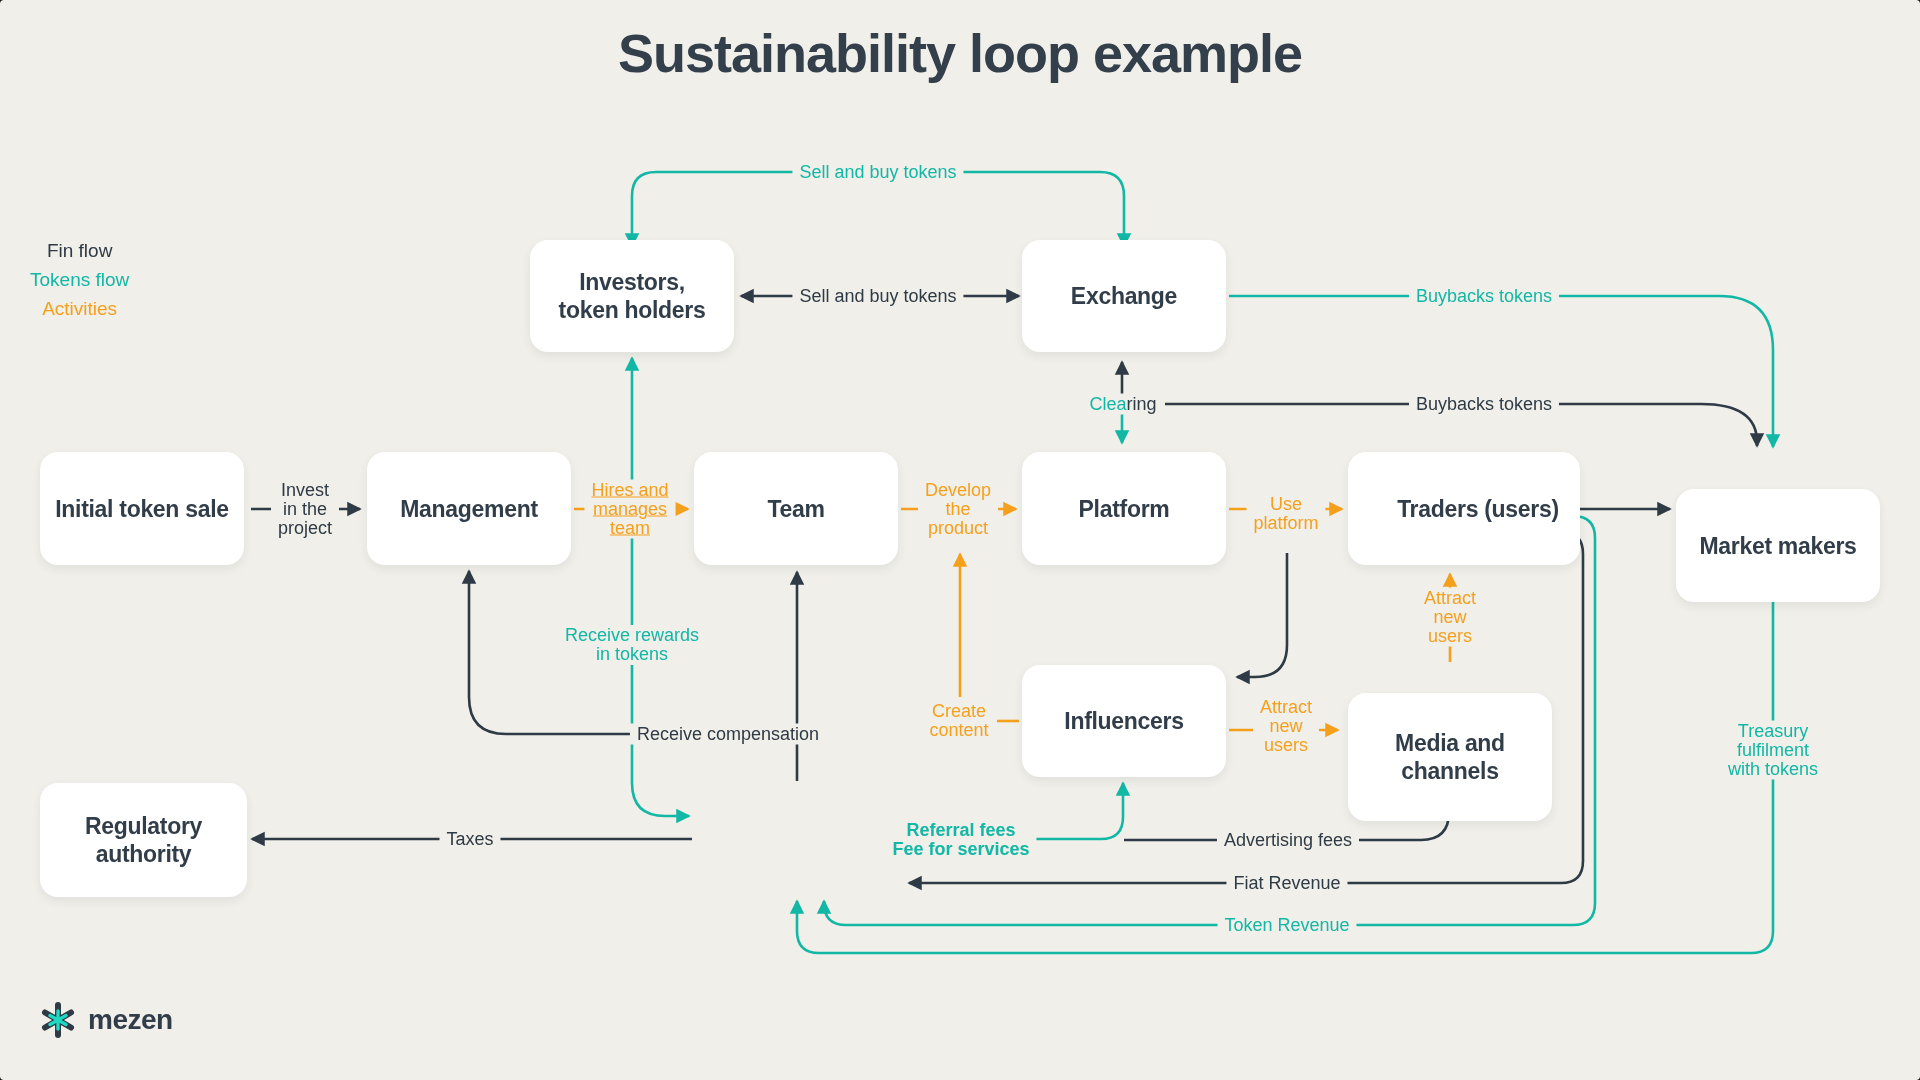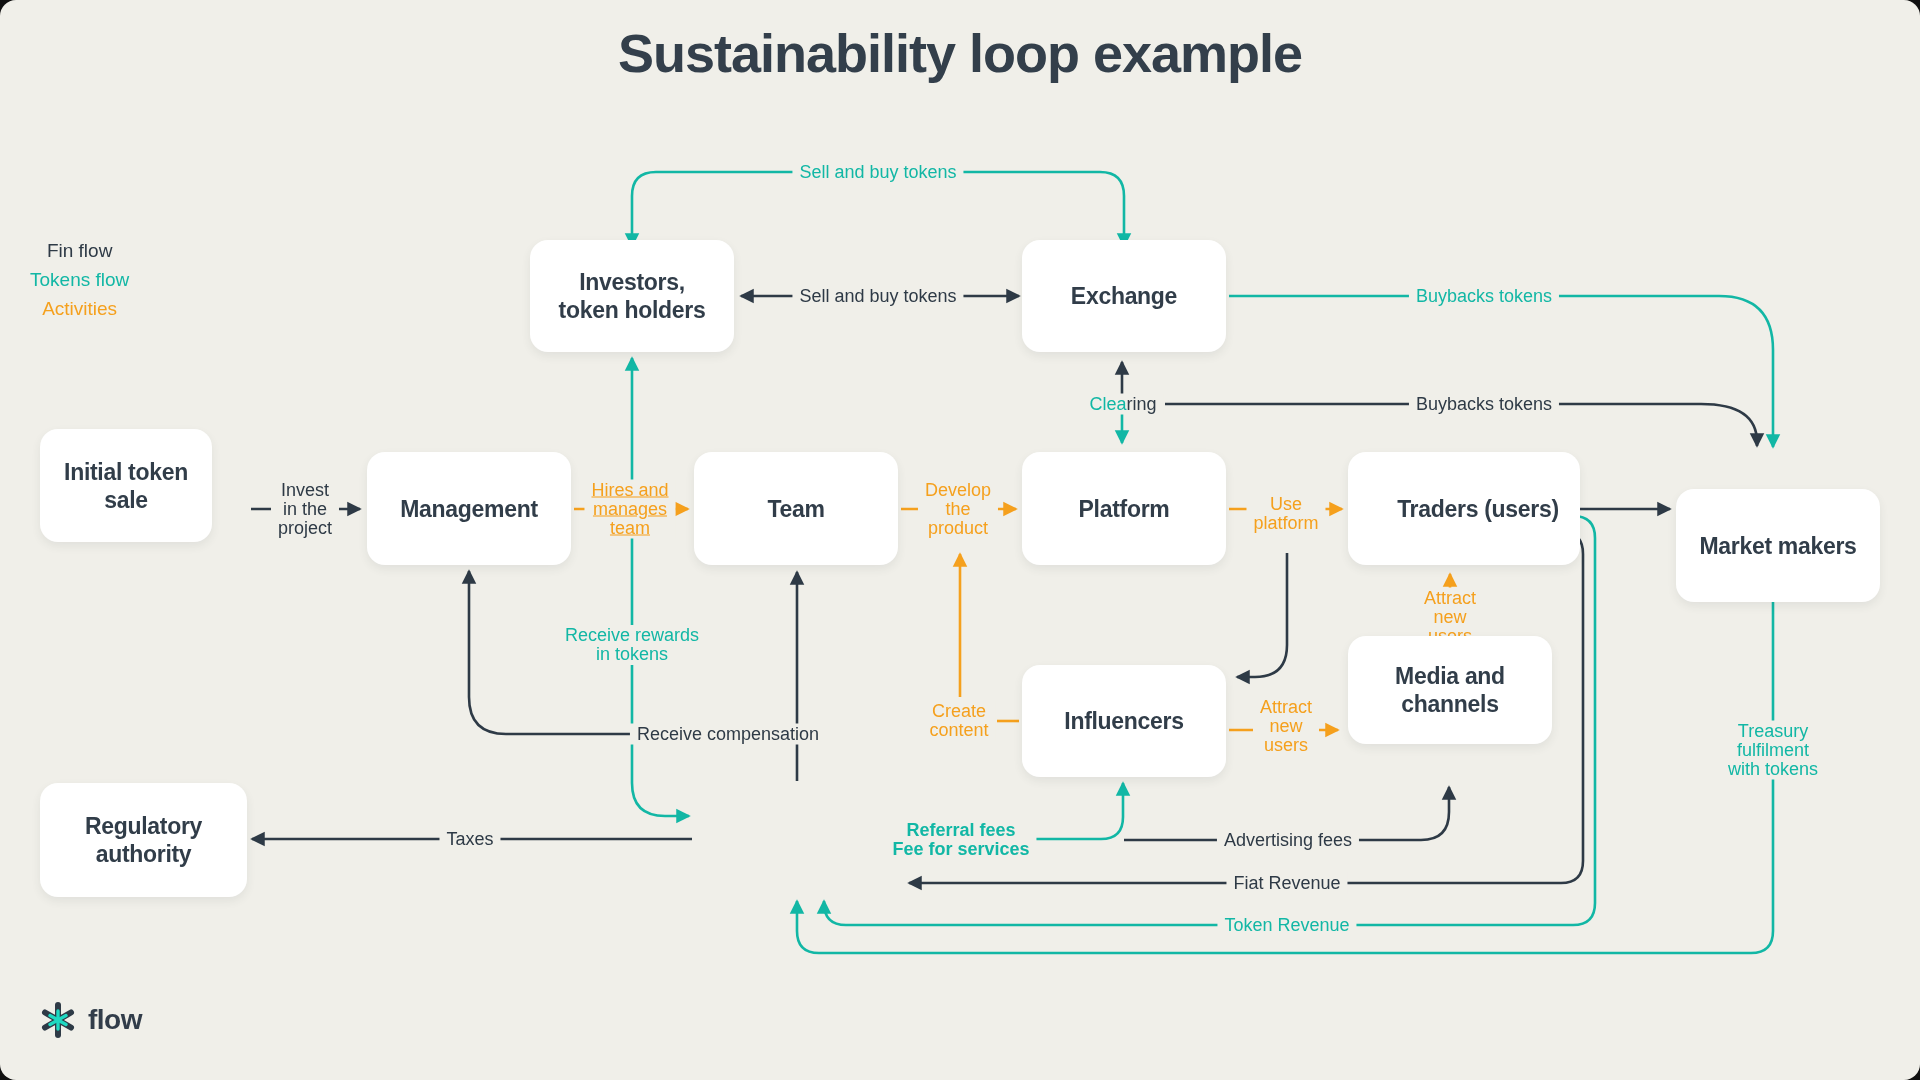--- a/index.html
+++ b/index.html
@@ -1,19 +1,19 @@
 <!DOCTYPE html>
 <html><head>
 <meta charset="utf-8">
 <style>
   html,body{margin:0;padding:0;background:#101010;}
   body{font-family:"Liberation Sans", sans-serif; -webkit-font-smoothing:antialiased;}
   .page{
     position:relative; width:1920px; height:1080px; margin:0 auto;
-    background:#F0EFE9; border-radius:16px; overflow:hidden;
+    background:#F0EFE9; border-radius:4px; overflow:hidden;
   }
   .title{
     position:absolute; left:0; top:22px; width:100%;
     text-align:center; font-size:54px; font-weight:700; letter-spacing:-1px;
     color:#333F4B;
   }
   svg.wires{position:absolute; left:0; top:0;}
   .node{
     position:absolute; background:#FFFFFF; border-radius:18px;
     box-shadow:0 4px 10px rgba(45,58,70,0.08);
@@ -118,28 +118,28 @@
   <div class="elabel c-dark" style="left:1288px; top:840px;">Advertising fees</div>
   <div class="elabel c-dark" style="left:1287px; top:883px;">Fiat Revenue</div>
   <div class="elabel c-teal" style="left:1287px; top:925px;">Token Revenue</div>
   <div class="elabel c-teal" style="left:1773px; top:750px;">Treasury fulfilment
 with tokens</div>
   <div class="elabel c-dark" style="left:470px;  top:839px;">Taxes</div>
 
   <div class="node" style="left:530px;  top:240px; width:204px; height:112px;">Investors,
 token holders</div>
   <div class="node" style="left:1022px; top:240px; width:204px; height:112px;">Exchange</div>
-  <div class="node" style="left:40px;   top:429px; width:172px; height:113px;">Initial token sale</div>
+  <div class="node" style="left:40px;   top:452px; width:204px; height:113px;">Initial token sale</div>
   <div class="node" style="left:367px;  top:452px; width:204px; height:113px;">Management</div>
   <div class="node" style="left:694px;  top:452px; width:204px; height:113px;">Team</div>
   <div class="node" style="left:1022px; top:452px; width:204px; height:113px;">Platform</div>
   <div class="node" style="left:1348px; top:452px; width:204px; height:113px;padding-left:28px;">Traders (users)</div>
   <div class="node" style="left:1676px; top:452px; width:204px; height:113px;margin-top:37px;">Market makers</div>
   <div class="node" style="left:1022px; top:665px; width:204px; height:112px;">Influencers</div>
-  <div class="node" style="left:1348px; top:636px; width:204px; height:108px;">Media and
+  <div class="node" style="left:1348px; top:693px; width:204px; height:128px;">Media and
 channels</div>
   <div class="node" style="left:40px;   top:783px; width:207px; height:114px;">Regulatory
 authority</div>
 
   <div class="legend">
     <div class="legend-row c-dark">
       <span class="legend-dash bg-dark"></span>
       <span>Fin flow</span>
       <span class="legend-dash bg-dark"></span>
     </div>
@@ -161,16 +161,16 @@
         <line x1="20" y1="5" x2="20" y2="35"></line>
         <line x1="7" y1="12.5" x2="33" y2="27.5"></line>
         <line x1="33" y1="12.5" x2="7" y2="27.5"></line>
       </g>
       <g stroke="#1FD9C2" stroke-width="3.4" stroke-linecap="round">
         <line x1="20" y1="11" x2="20" y2="29"></line>
         <line x1="12" y1="15.5" x2="28" y2="24.5"></line>
         <line x1="28" y1="15.5" x2="12" y2="24.5"></line>
       </g>
     </svg>
-    <span class="logo-text">flow</span>
+    <span class="logo-text">mezen</span>
   </div>
 
 </div>
 
 </body></html>

